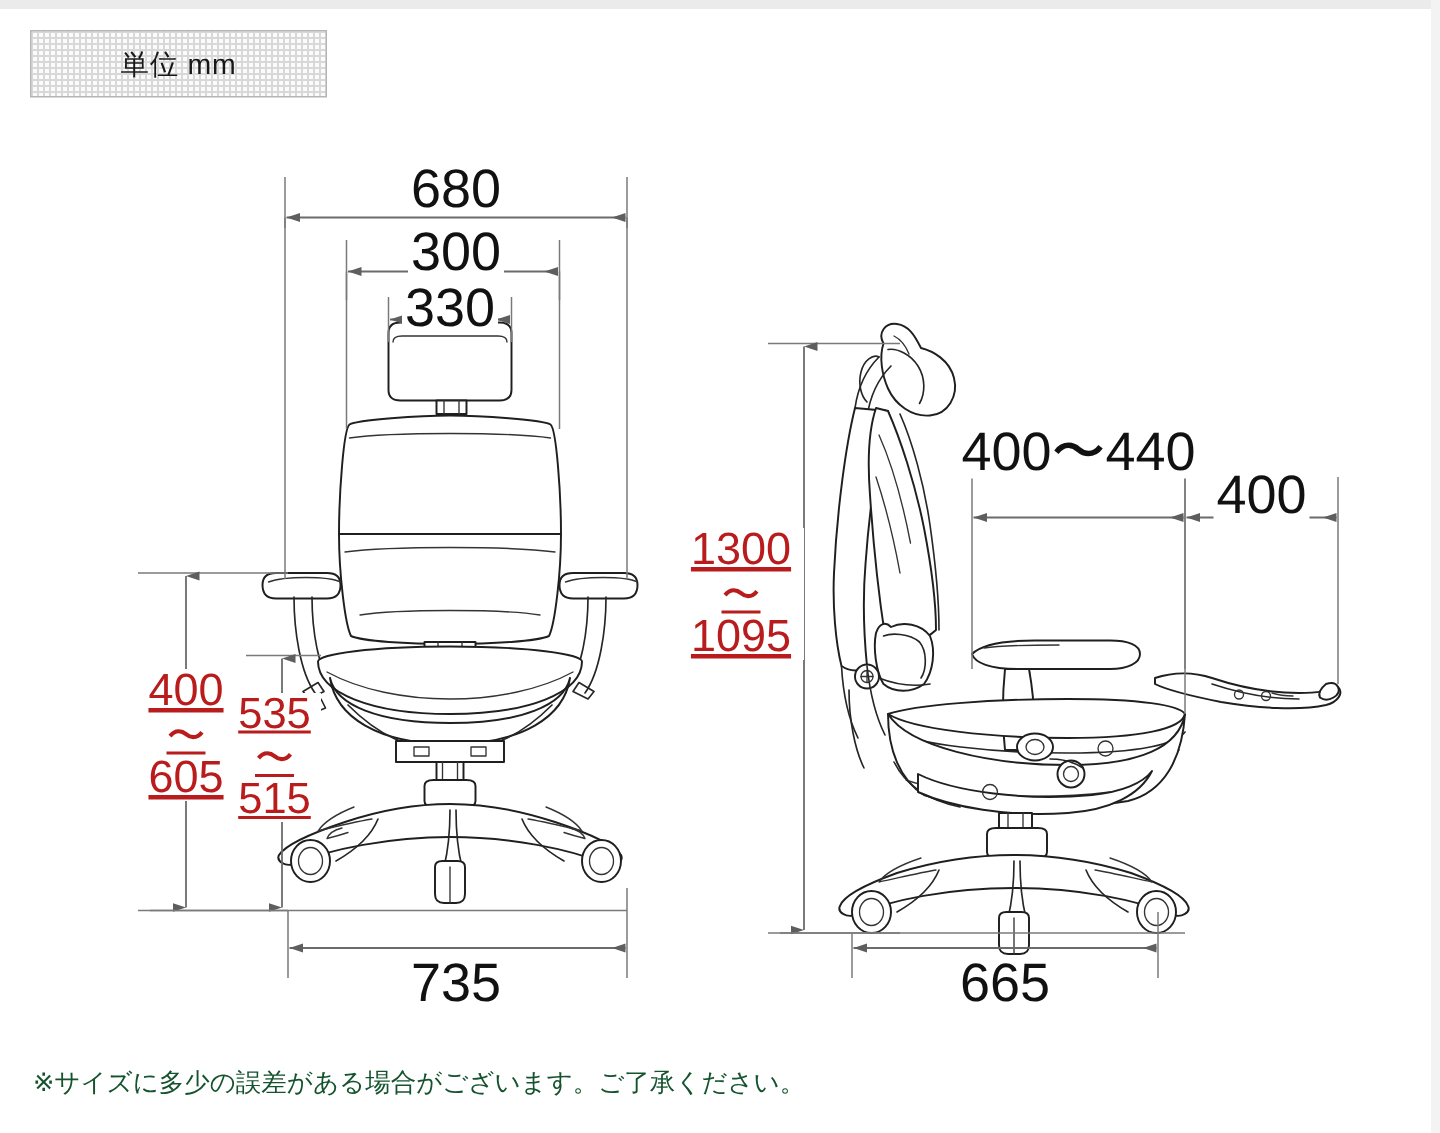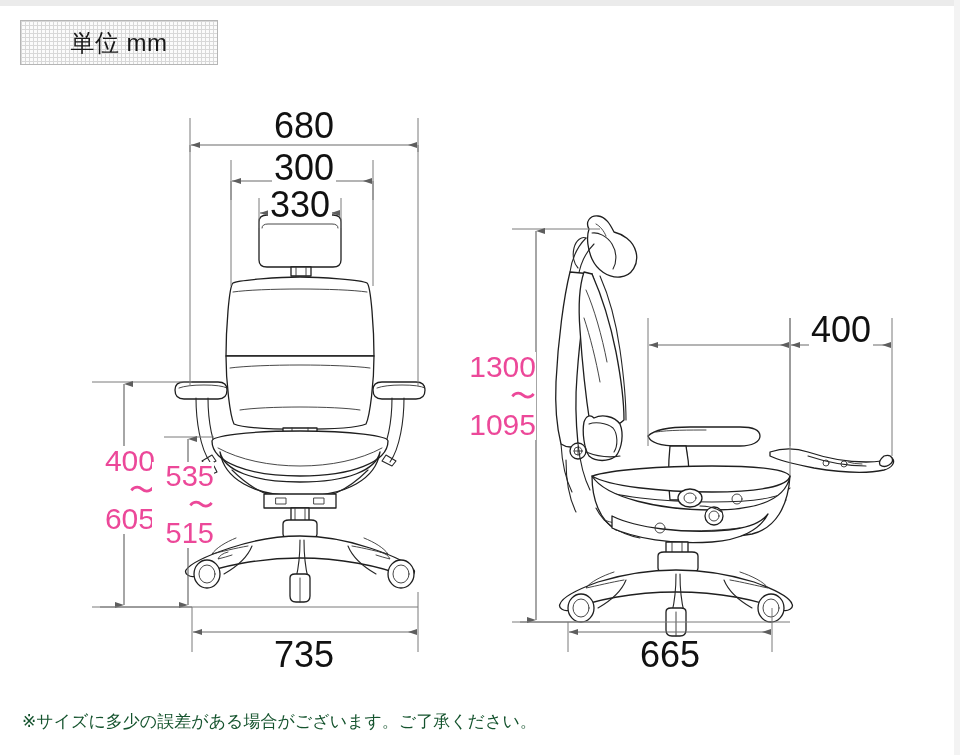--- a/index.html
+++ b/index.html
@@ -46,21 +46,21 @@
     box-sizing: border-box;
     background-color: #fbfbfb;
     background-image:
       repeating-linear-gradient(to right, #d8d8d8 0 1px, transparent 1px 4px),
       repeating-linear-gradient(to bottom, #d8d8d8 0 1px, transparent 1px 4px);
     display: flex;
     align-items: center;
     justify-content: center;
   }
   #unit-label {
-    font-size: 24px;
+    font-size: 19px;
     letter-spacing: 0.5px;
     color: #171717;
     background: transparent;
   }
 
   
   #footnote {
     position: absolute;
     left: 22px; top: 710px;
     font-size: 17px;
@@ -84,24 +84,25 @@
     color: #111111;
     background: #ffffff;
     white-space: nowrap;
     line-height: 1;
     text-align: center;
   }
   .dim-lg   { font-size: 36px; }
   .dim-stack {
     position: absolute;
     background: #ffffff;
-    text-align: right;
+    text-align: center;
     line-height: 1.0;
-    color: #ec4899;
+    color: #b91c1c;
     white-space: nowrap;
+    text-decoration: underline;
   }
   .dim-stack .n { font-size: 30px; display: block; }
   .dim-stack .tilde { font-size: 26px; display: block; margin: 1px 0; }
 
   .dim-stack.small .n { font-size: 29px; }
 </style>
 </head>
 <body>
 
 <div id="page">
@@ -458,20 +459,21 @@
   </div>
 
   <div class="dim dim-lg" style="left:272px; top:637px; width:64px;">735</div>
 
   <div class="dim-stack" style="left:452px; top:352px; width:84px;">
     <span class="n">1300</span>
     <span class="tilde">〜</span>
     <span class="n">1095</span>
   </div>
 
+  <div class="dim dim-lg" style="left:639px; top:283px; width:160px;">400〜440</div>
 
   <div class="dim dim-lg" style="left:809px; top:312px; width:64px;">400</div>
 
   <div class="dim dim-lg" style="left:638px; top:637px; width:64px;">665</div>
 
   <div id="footnote">※サイズに多少の誤差がある場合がございます。ご了承ください。</div>
 
 </div>
 
 </body></html>

